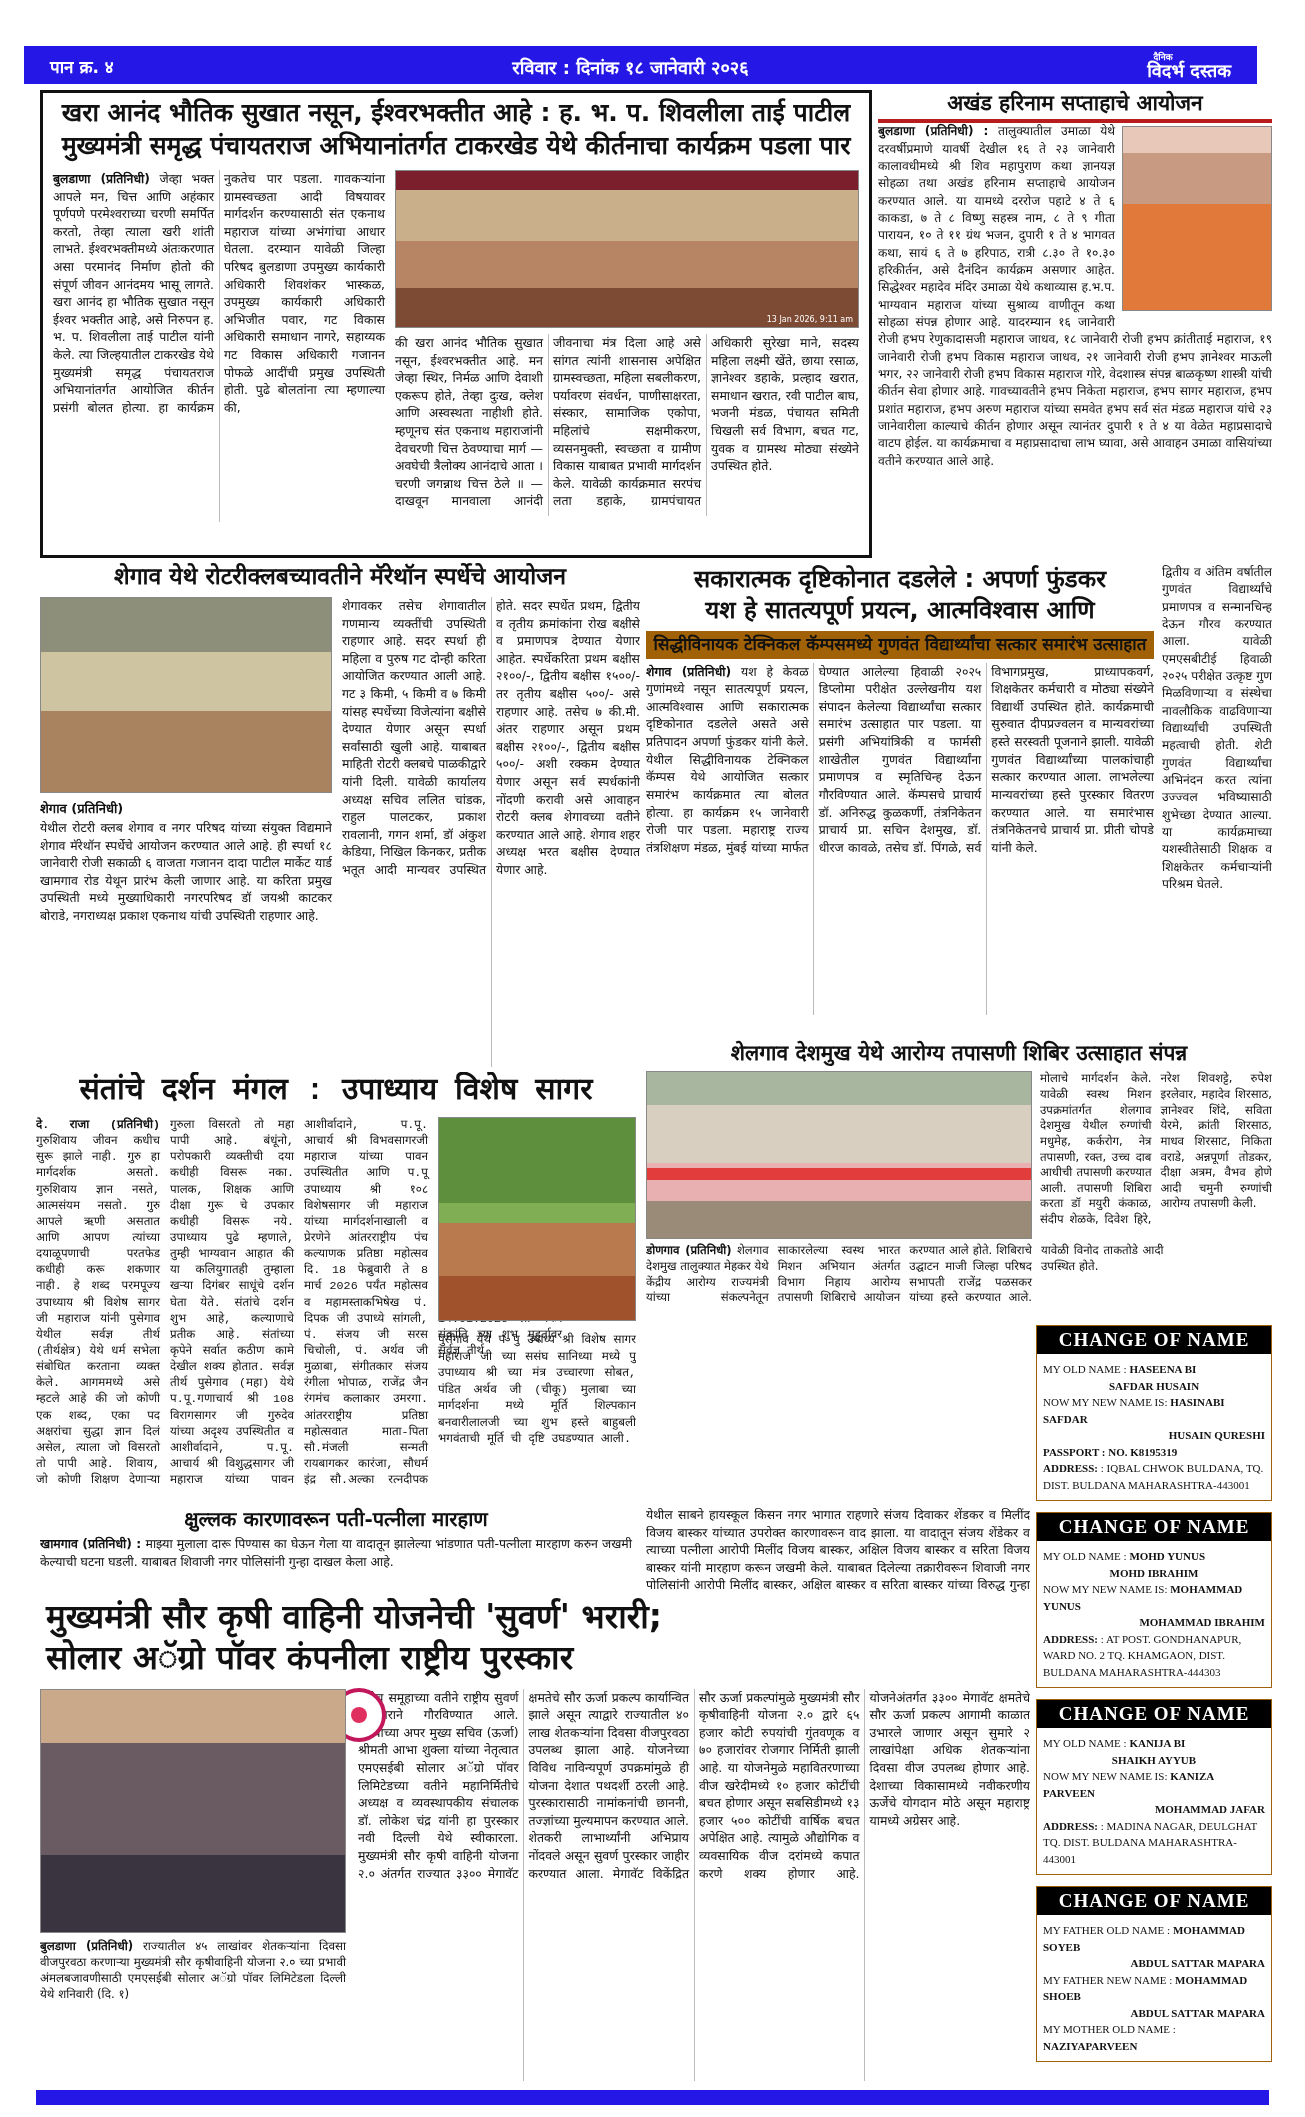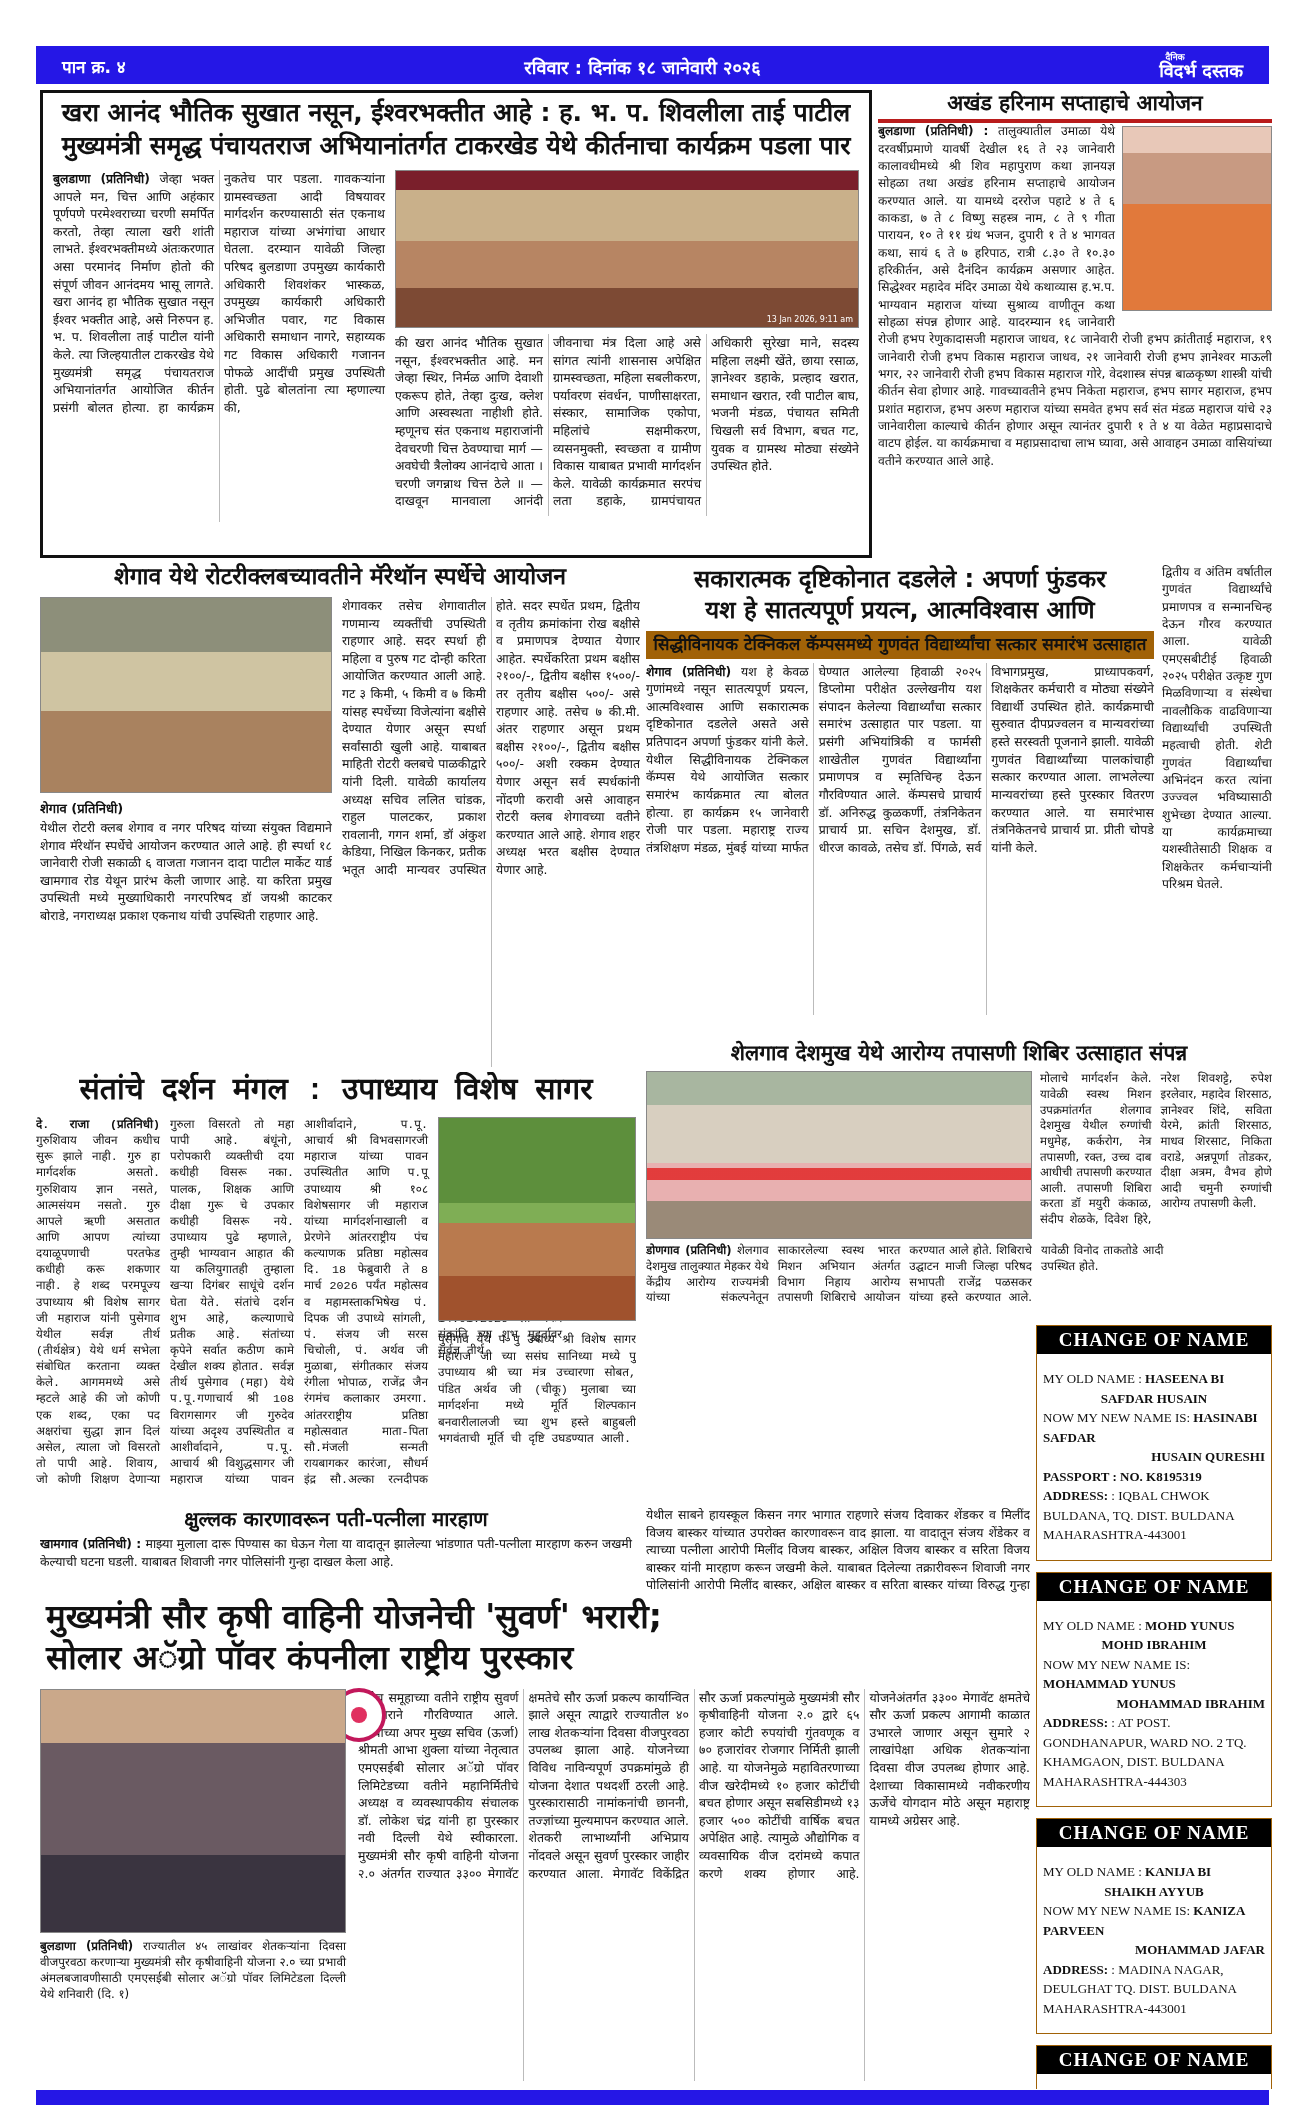--- a/index.html
+++ b/index.html
@@ -1,19 +1,19 @@
 <!DOCTYPE html>
 <html><head>
 <meta charset="utf-8">
 <style>
   html,body{margin:0;padding:0;background:#e8e8e8;}
   .page{position:relative;width:1305px;height:2117px;background:#ffffff;margin:0 auto;
         font-family:"DejaVu Sans",sans-serif;color:#111;overflow:hidden;}
   
-  .topbar{position:absolute;left:36px;top:46px;width:1233px;height:38px;background:#2517e6;
+  .topbar{position:absolute;left:24px;top:46px;width:1233px;height:38px;background:#2517e6;
           color:#fff;display:flex;align-items:center;justify-content:space-between;
           padding:0 26px;box-sizing:border-box;border-top:3px solid #2517e6;}
   .topbar .pageno{font-size:17px;font-weight:bold;}
   .topbar .date{font-size:18px;font-weight:bold;}
   .brand{text-align:center;line-height:1;}
   .brand .b-top{font-size:9px;font-weight:bold;display:block;transform:translateX(-26px);}
   .brand .b-main{font-size:18px;font-weight:bold;display:block;}
   .bottombar{position:absolute;left:36px;top:2090px;width:1233px;height:15px;background:#2517e6;}
 
   .sec{position:absolute;box-sizing:border-box;overflow:hidden;}
@@ -96,21 +96,21 @@
   .so-left{width:306px;}
   .so-photo{height:244px;background:linear-gradient(180deg,#caa88a 0 22%,#6a5a62 22% 68%,#3a3440 68% 100%);}
   .so-cap{margin-top:5px;font-size:11.8px;line-height:1.38;text-align:justify;}
   .so-cols{flex:1;height:392px;column-count:4;column-gap:10px;column-rule:1px solid #bbb;}
 
   
   .nc-col{left:1036px;top:1325px;width:236px;height:764px;}
   .nc-box{border:1px solid #a16207;margin-bottom:11px;background:#fff;}
   .nc-head{background:#000;color:#fff;text-align:center;font-family:"Liberation Serif",serif;
            font-weight:bold;font-size:19px;letter-spacing:1px;padding:3px 0;}
-  .nc-body{padding:15px 6px;font-family:"Liberation Serif",serif;font-size:13px;line-height:1.5;}
+  .nc-body{padding:7px 6px;font-family:"Liberation Serif",serif;font-size:11px;line-height:1.5;}
   .nc-line{white-space:normal;}
   .nc-line.r{text-align:right;}
   .nc-line.c{text-align:center;}
   .nc-line .b{font-weight:bold;}
 </style>
 </head>
 <body>
 
 <div class="page">
 

